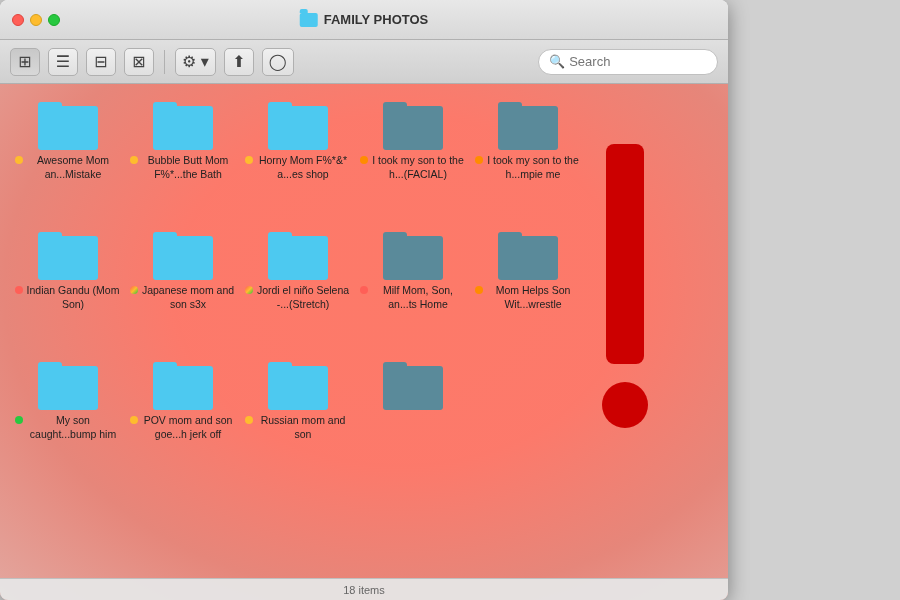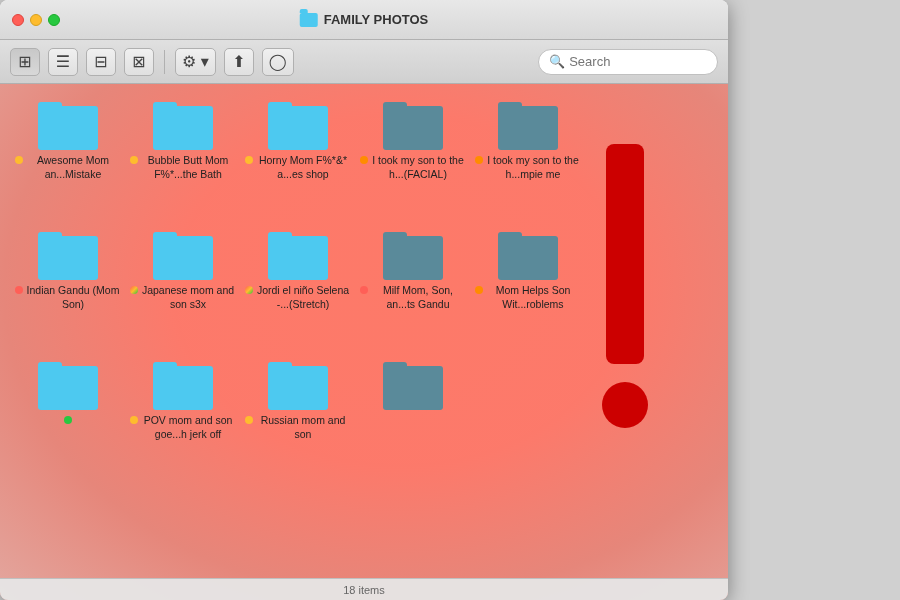--- a/index.html
+++ b/index.html
@@ -410,41 +410,42 @@
             <span>Jordi el niño Selena -...(Stretch)</span>
           </div>
         </div>
         <div class="folder-item">
           <div class="folder-icon folder-dark">
             <div class="folder-tab"></div>
             <div class="folder-body"></div>
           </div>
           <div class="folder-label">
             <span class="label-dot dot-red"></span>
-            <span>Milf Mom, Son, an...ts Gandu</span>
+            <span>Milf Mom, Son, an...ts Home</span>
           </div>
         </div>
         <div class="folder-item">
           <div class="folder-icon folder-dark">
             <div class="folder-tab"></div>
             <div class="folder-body"></div>
           </div>
           <div class="folder-label">
             <span class="label-dot dot-orange"></span>
-            <span>Mom Helps Son Wit...roblems</span>
+            <span>Mom Helps Son Wit...wrestle</span>
           </div>
         </div>
         <div class="folder-item"></div>
         <div class="folder-item">
           <div class="folder-icon">
             <div class="folder-tab"></div>
             <div class="folder-body"></div>
           </div>
           <div class="folder-label">
             <span class="label-dot dot-green"></span>
+            <span>My son caught...bump him</span>
           </div>
         </div>
         <div class="folder-item">
           <div class="folder-icon">
             <div class="folder-tab"></div>
             <div class="folder-body"></div>
           </div>
           <div class="folder-label">
             <span class="label-dot dot-yellow"></span>
             <span>POV mom and son goe...h jerk off</span>

